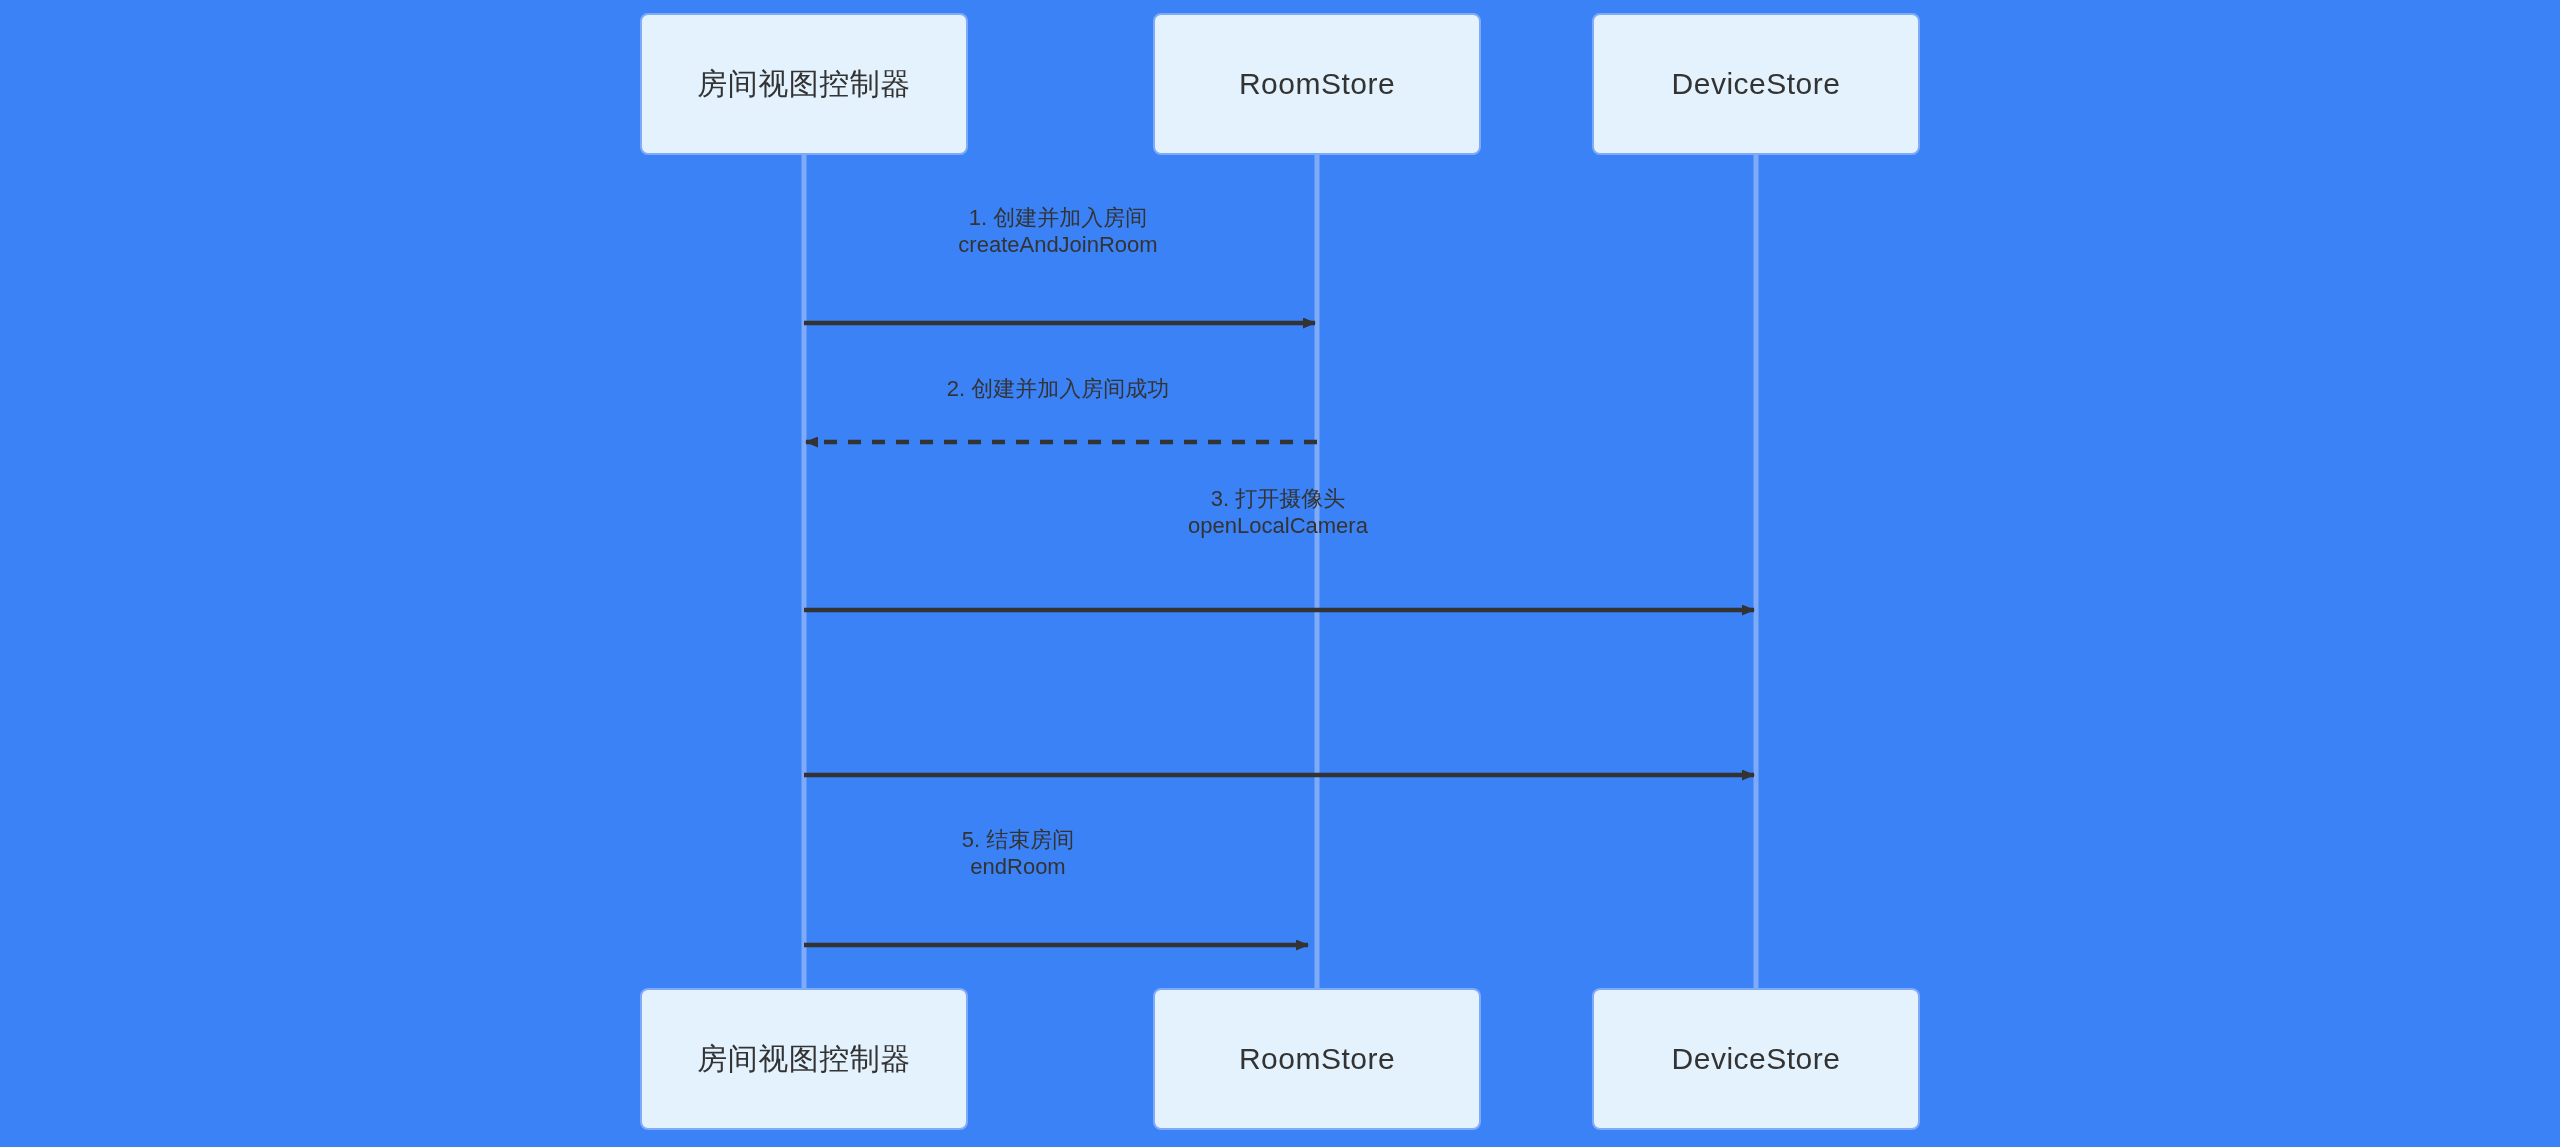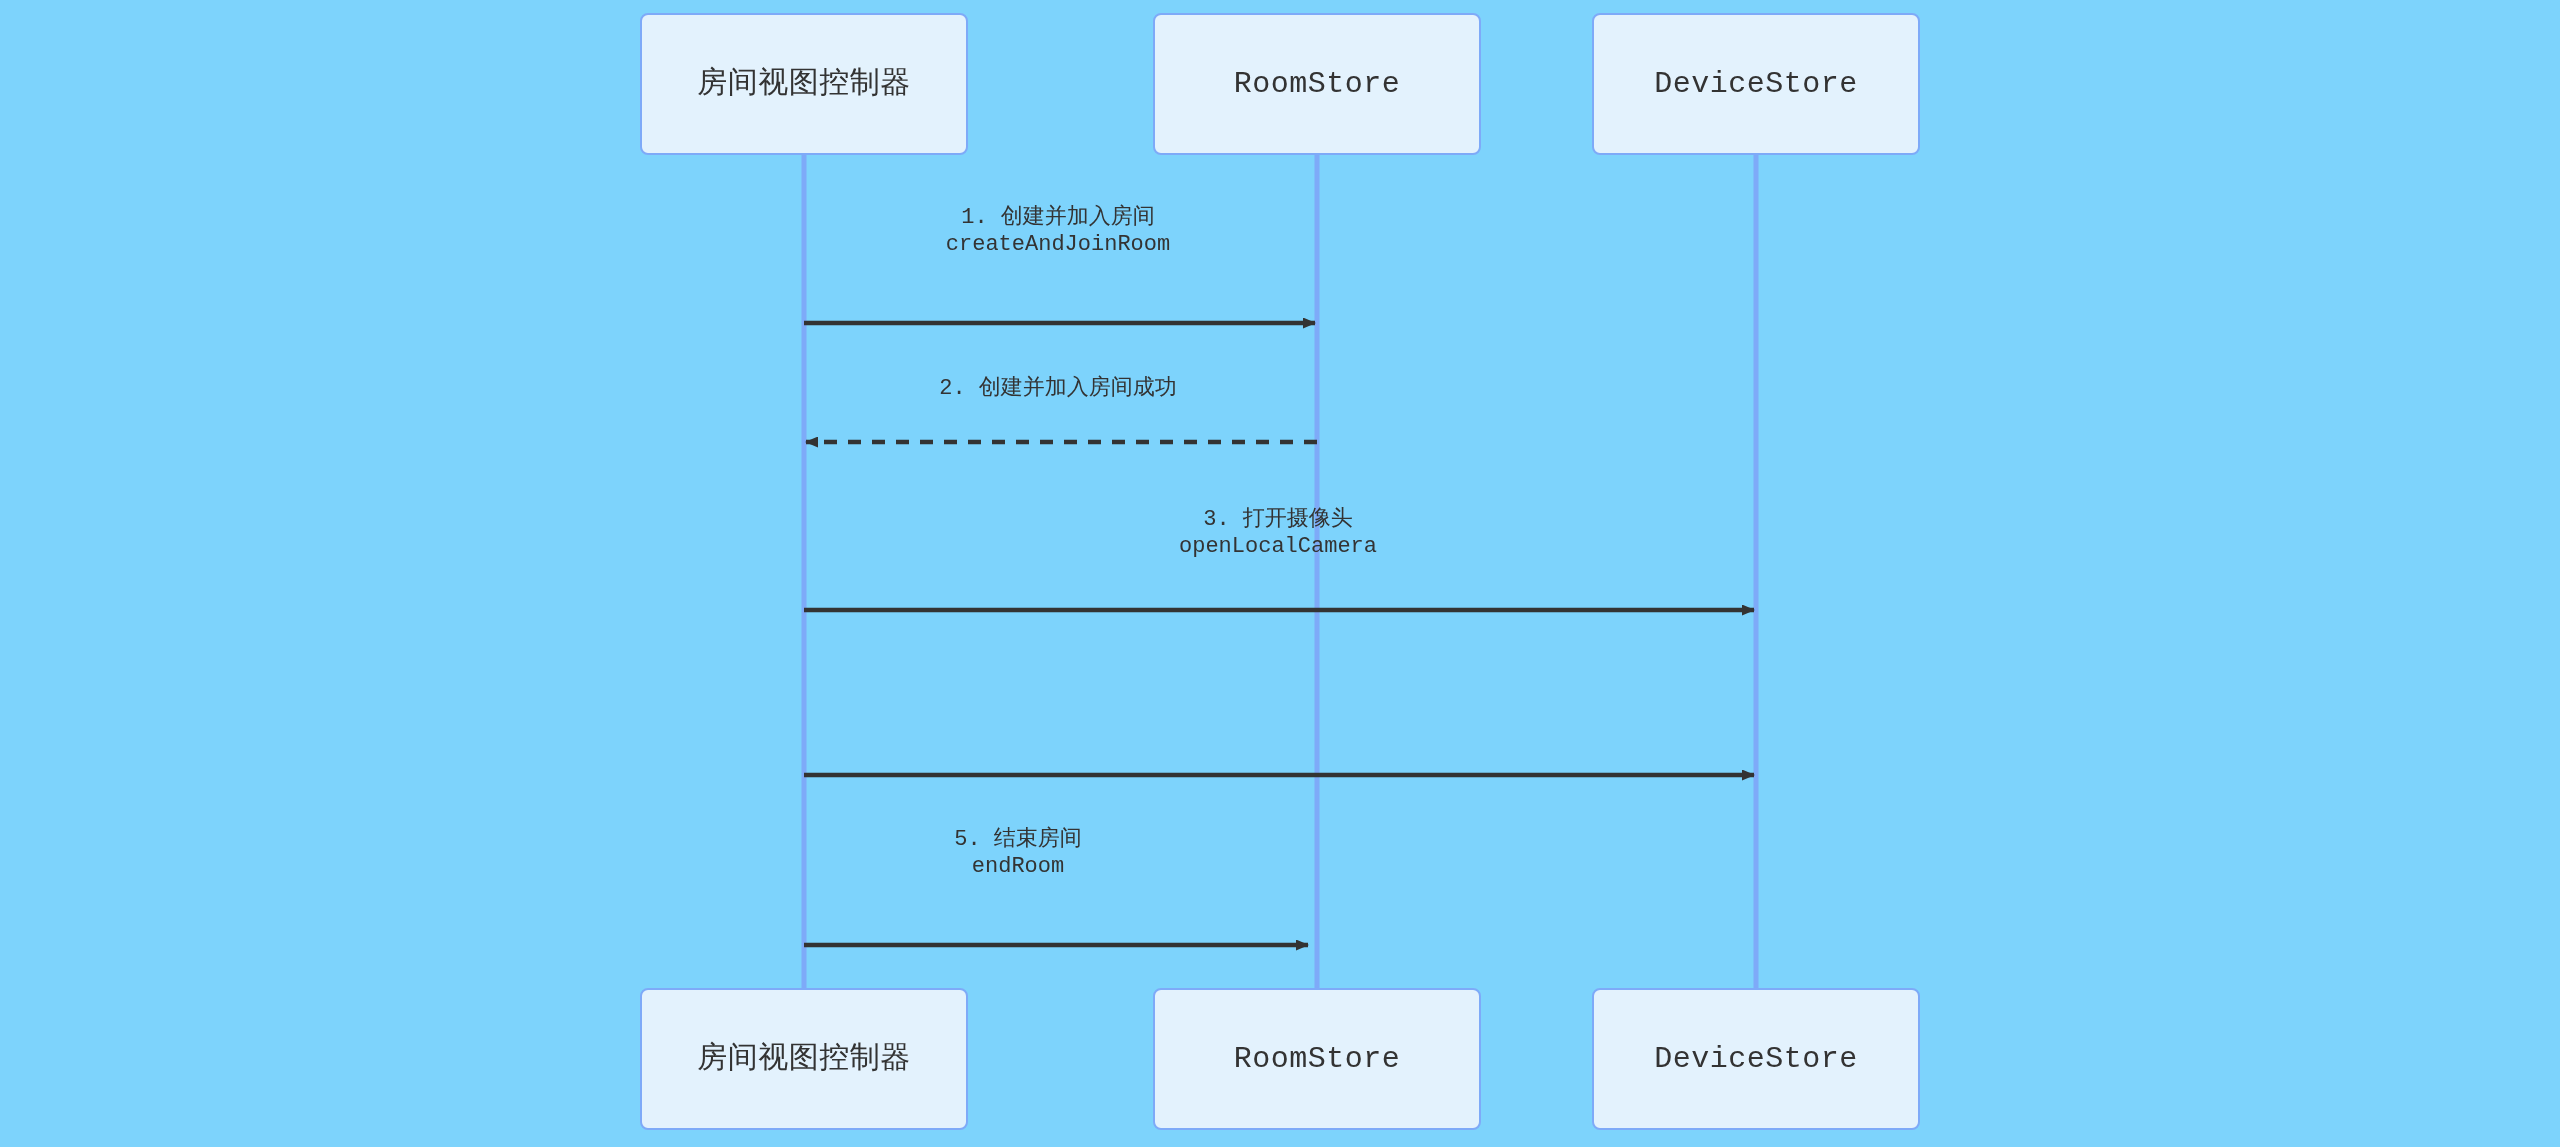--- a/index.html
+++ b/index.html
@@ -11,22 +11,21 @@
   body {
     width: 2560px;
     height: 1147px;
     overflow: hidden;
     font-family: "Liberation Sans", "DejaVu Sans", sans-serif;
   }
   #diagram-root {
     position: relative;
     width: 2560px;
     height: 1147px;
-    background: #7dd3fc;
-    font-family: Liberation Mono, monospace;
+    background: #3b82f6;
   }
   #diagram-svg {
     position: absolute;
     left: 0;
     top: 0;
     width: 2560px;
     height: 1147px;
     display: block;
   }
   .participant-box {
@@ -113,21 +112,21 @@
   </div>
 
   <div class="msg-label" id="msg-label-0" style="left: 1058px; top: 205px; color: rgb(51, 51, 51);">
     <span class="line1">1. 创建并加入房间</span>
     <span class="line2">createAndJoinRoom</span>
   </div>
   <div class="msg-label" id="msg-label-1" style="left: 1058px; top: 376px; color: rgb(51, 51, 51);">
     <span class="line1">2. 创建并加入房间成功</span>
 
   </div>
-  <div class="msg-label" id="msg-label-2" style="left: 1278px; top: 507px; color: rgb(51, 51, 51);">
+  <div class="msg-label" id="msg-label-2" style="left: 1278px; top: 486px; color: rgb(51, 51, 51);">
     <span class="line1">3. 打开摄像头</span>
     <span class="line2">openLocalCamera</span>
   </div>
   <div class="msg-label" id="msg-label-4" style="left: 1018px; top: 827px; color: rgb(51, 51, 51);">
     <span class="line1">5. 结束房间</span>
     <span class="line2">endRoom</span>
   </div>
 
 </div>
 

